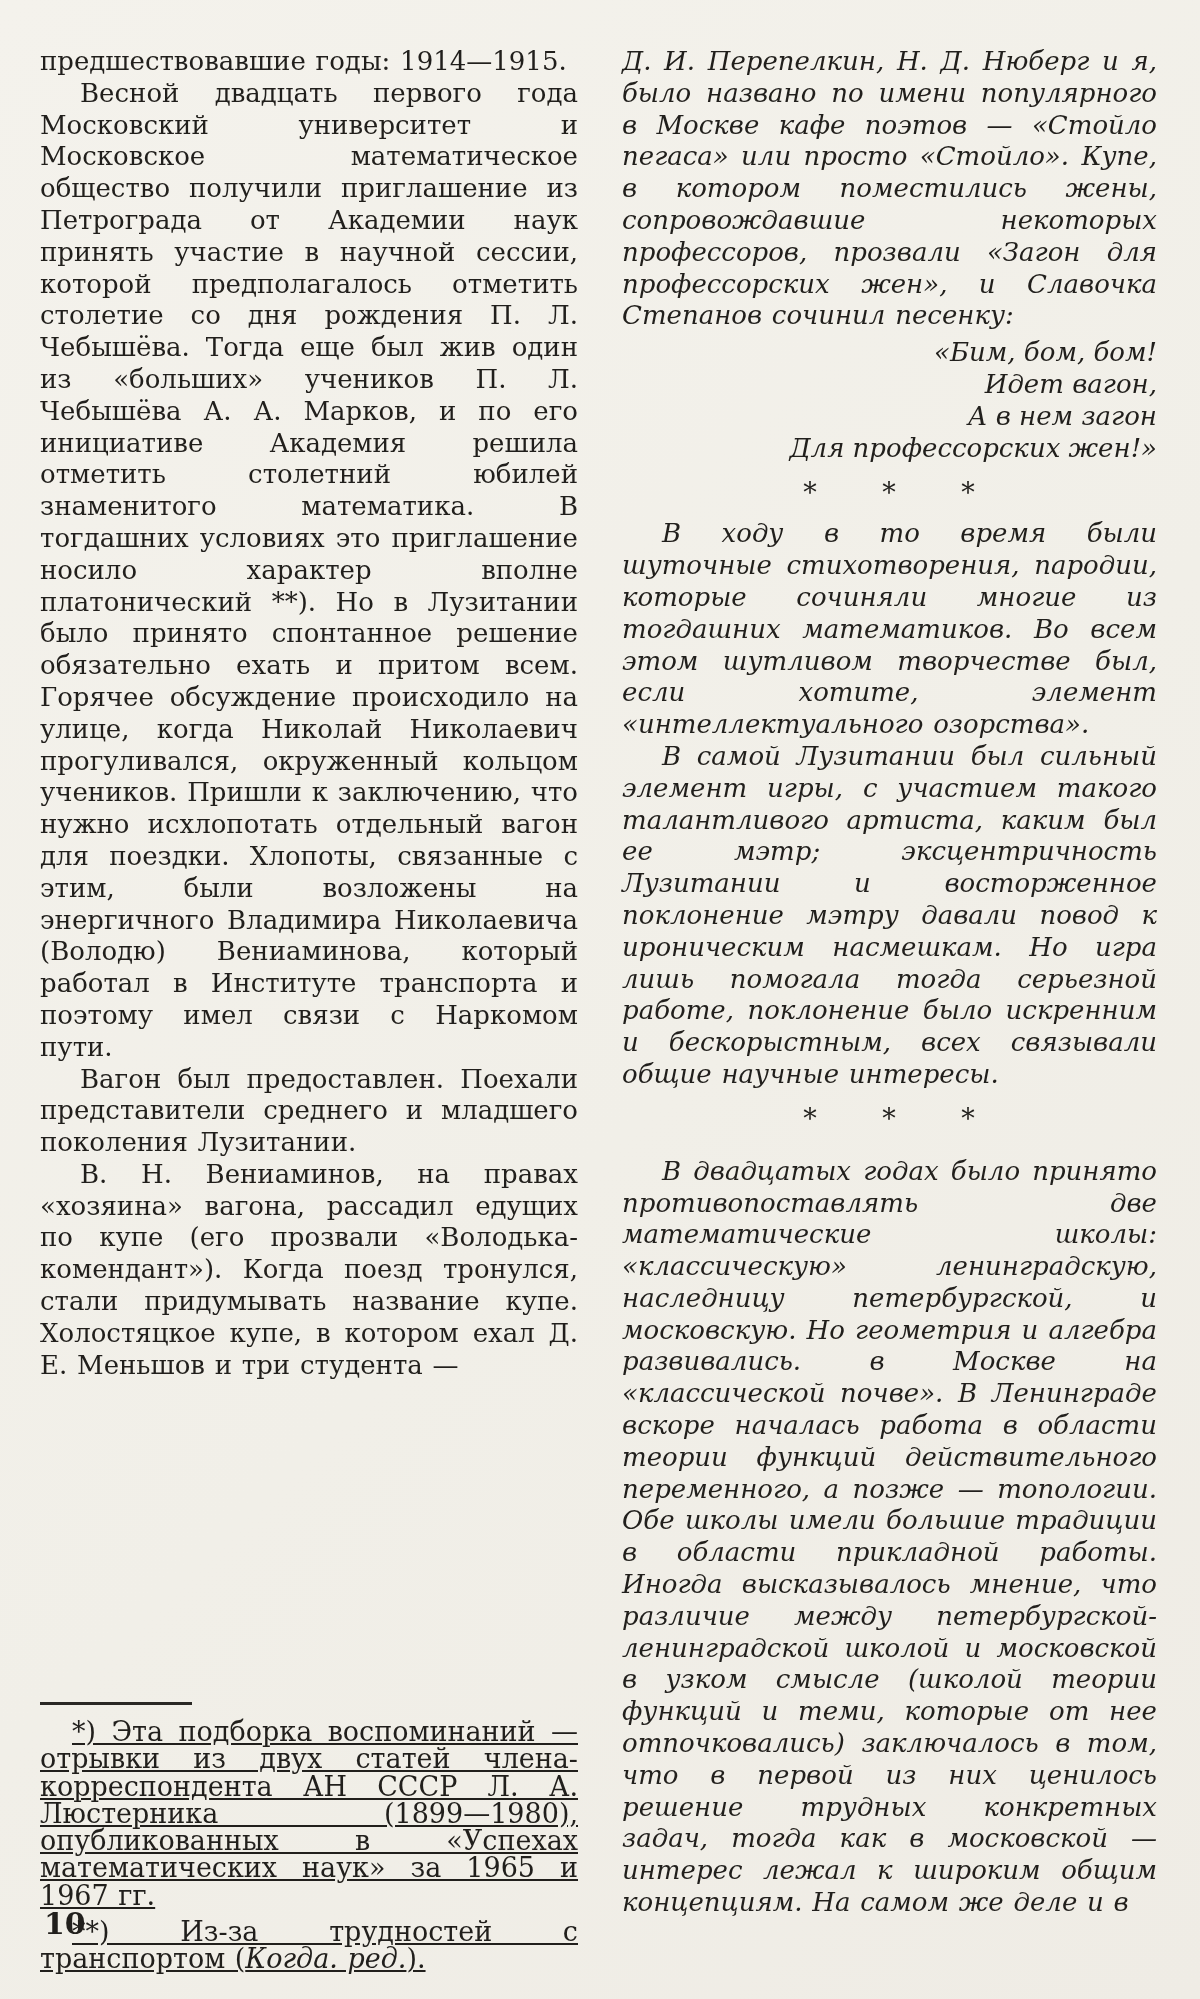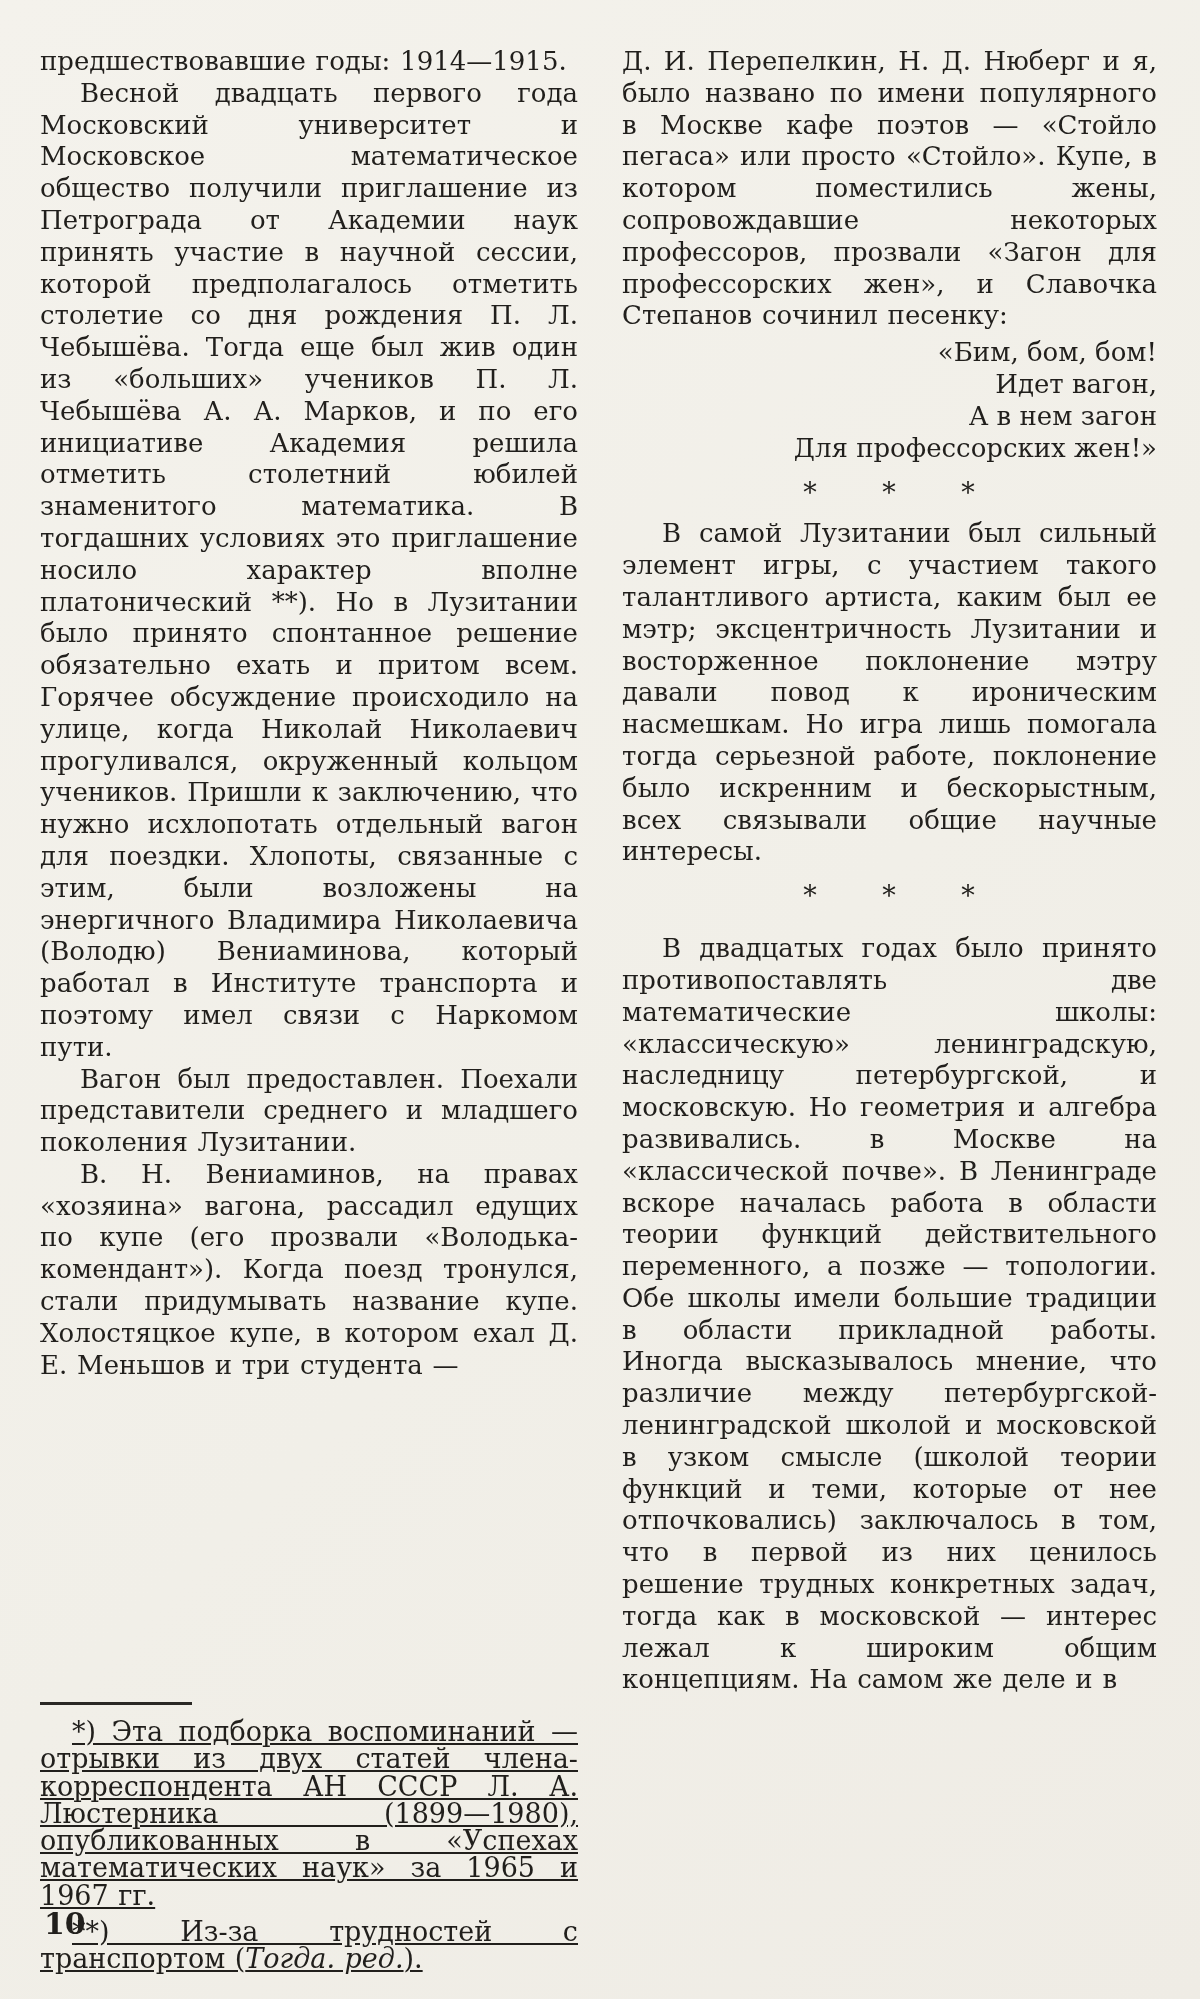--- a/index.html
+++ b/index.html
@@ -8,21 +8,21 @@
     width:1200px; height:1999px;
     background:linear-gradient(135deg, #f4f2ec 0%, #f1efe8 55%, #efece5 100%);
     font-family:"DejaVu Serif", serif;
     color:#211f1c;
     overflow:hidden;
   }
   .col {
     position:absolute; top:46px;
   }
   .col-left  { left:40px;  width:538px; }
-  .col-right { left:622px; width:535px; }
+  .col-right { left:622px; width:535px;font-style:italic; }
   .body-text {
     font-size:26px;
     line-height:31.8px;
     text-align:justify;
     margin:0;
     word-spacing:1.5px;
   }
   .ind { text-indent:40px; }
   .heading {
     font-weight:bold;
@@ -84,28 +84,29 @@
 
     <div class="verse">
       <div class="verse-line">«Бим, бом, бом!</div>
       <div class="verse-line">Идет вагон,</div>
       <div class="verse-line">А в нем загон</div>
       <div class="verse-line">Для профессорских жен!»</div>
     </div>
 
     <div class="stars">* * *</div>
 
+    <p class="body-text ind">В ходу в то время были шуточные стихотворения, пародии, которые сочиняли многие из тогдашних математиков. Во всем этом шутливом творчестве был, если хотите, элемент «интеллектуального озорства».</p>
     <p class="body-text ind">В самой Лузитании был сильный элемент игры, с участием такого талантливого артиста, каким был ее мэтр; эксцентричность Лузитании и восторженное поклонение мэтру давали повод к ироническим насмешкам. Но игра лишь помогала тогда серьезной работе, поклонение было искренним и бескорыстным, всех связывали общие научные интересы.</p>
 
     <div class="stars stars-2">* * *</div>
 
     <p class="body-text ind">В двадцатых годах было принято противопоставлять две математические школы: «классическую» ленинградскую, наследницу петербургской, и московскую. Но геометрия и алгебра развивались. в Москве на «классической почве». В Ленинграде вскоре началась работа в области теории функций действительного переменного, а позже — топологии. Обе школы имели большие традиции в области прикладной работы. Иногда высказывалось мнение, что различие между петербургской-ленинградской школой и московской в узком смысле (школой теории функций и теми, которые от нее отпочковались) заключалось в том, что в первой из них ценилось решение трудных конкретных задач, тогда как в московской — интерес лежал к широким общим концепциям. На самом же деле и в</p>
   </div>
 
   <div class="footnote-block">
     <div class="fn-divider"></div>
     <p class="footnote ind-sm">*) Эта подборка воспоминаний — отрывки из двух статей члена-корреспондента АН СССР Л. А. Люстерника (1899—1980), опубликованных в «Успехах математических наук» за 1965 и 1967 гг.</p>
-    <p class="footnote ind-sm"><span>**) Из-за трудностей с транспортом (</span><i>Тогда. ред.</i><span>).</span></p>
+    <p class="footnote ind-sm"><span>**) Из-за трудностей с транспортом (</span><i>Когда. ред.</i><span>).</span></p>
   </div>
 
   <div class="page-number">10</div>
 
 </div>
 
 </body></html>

